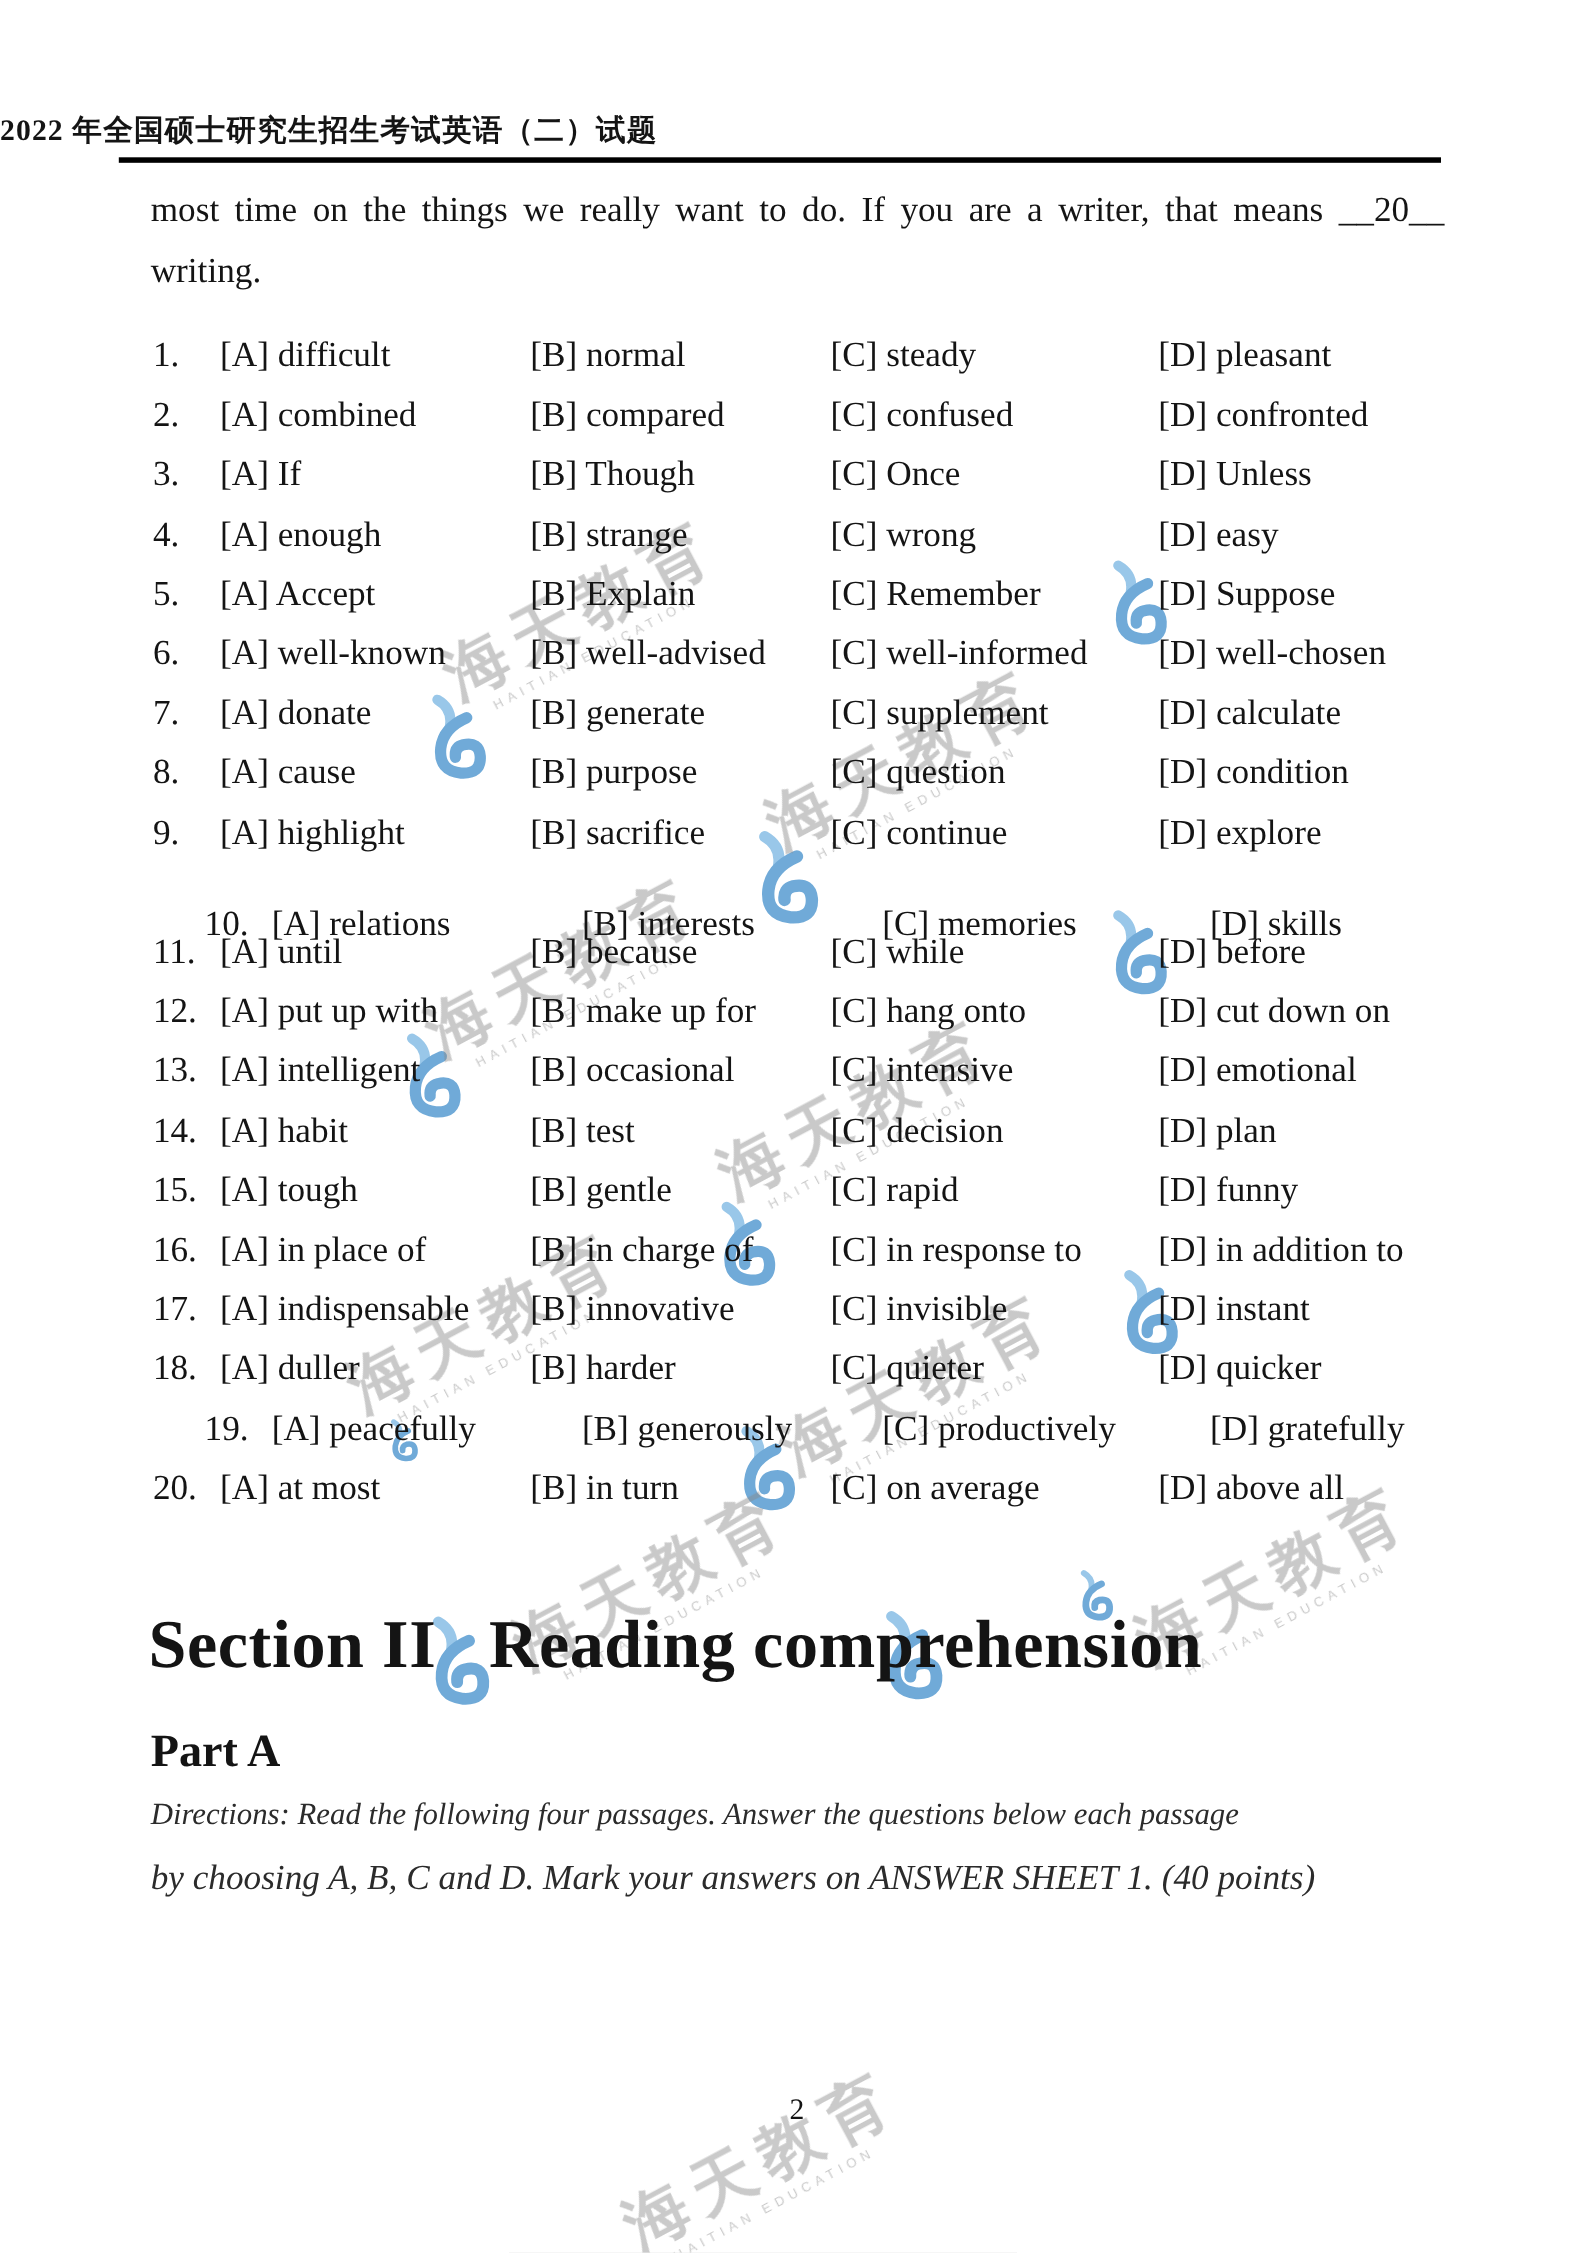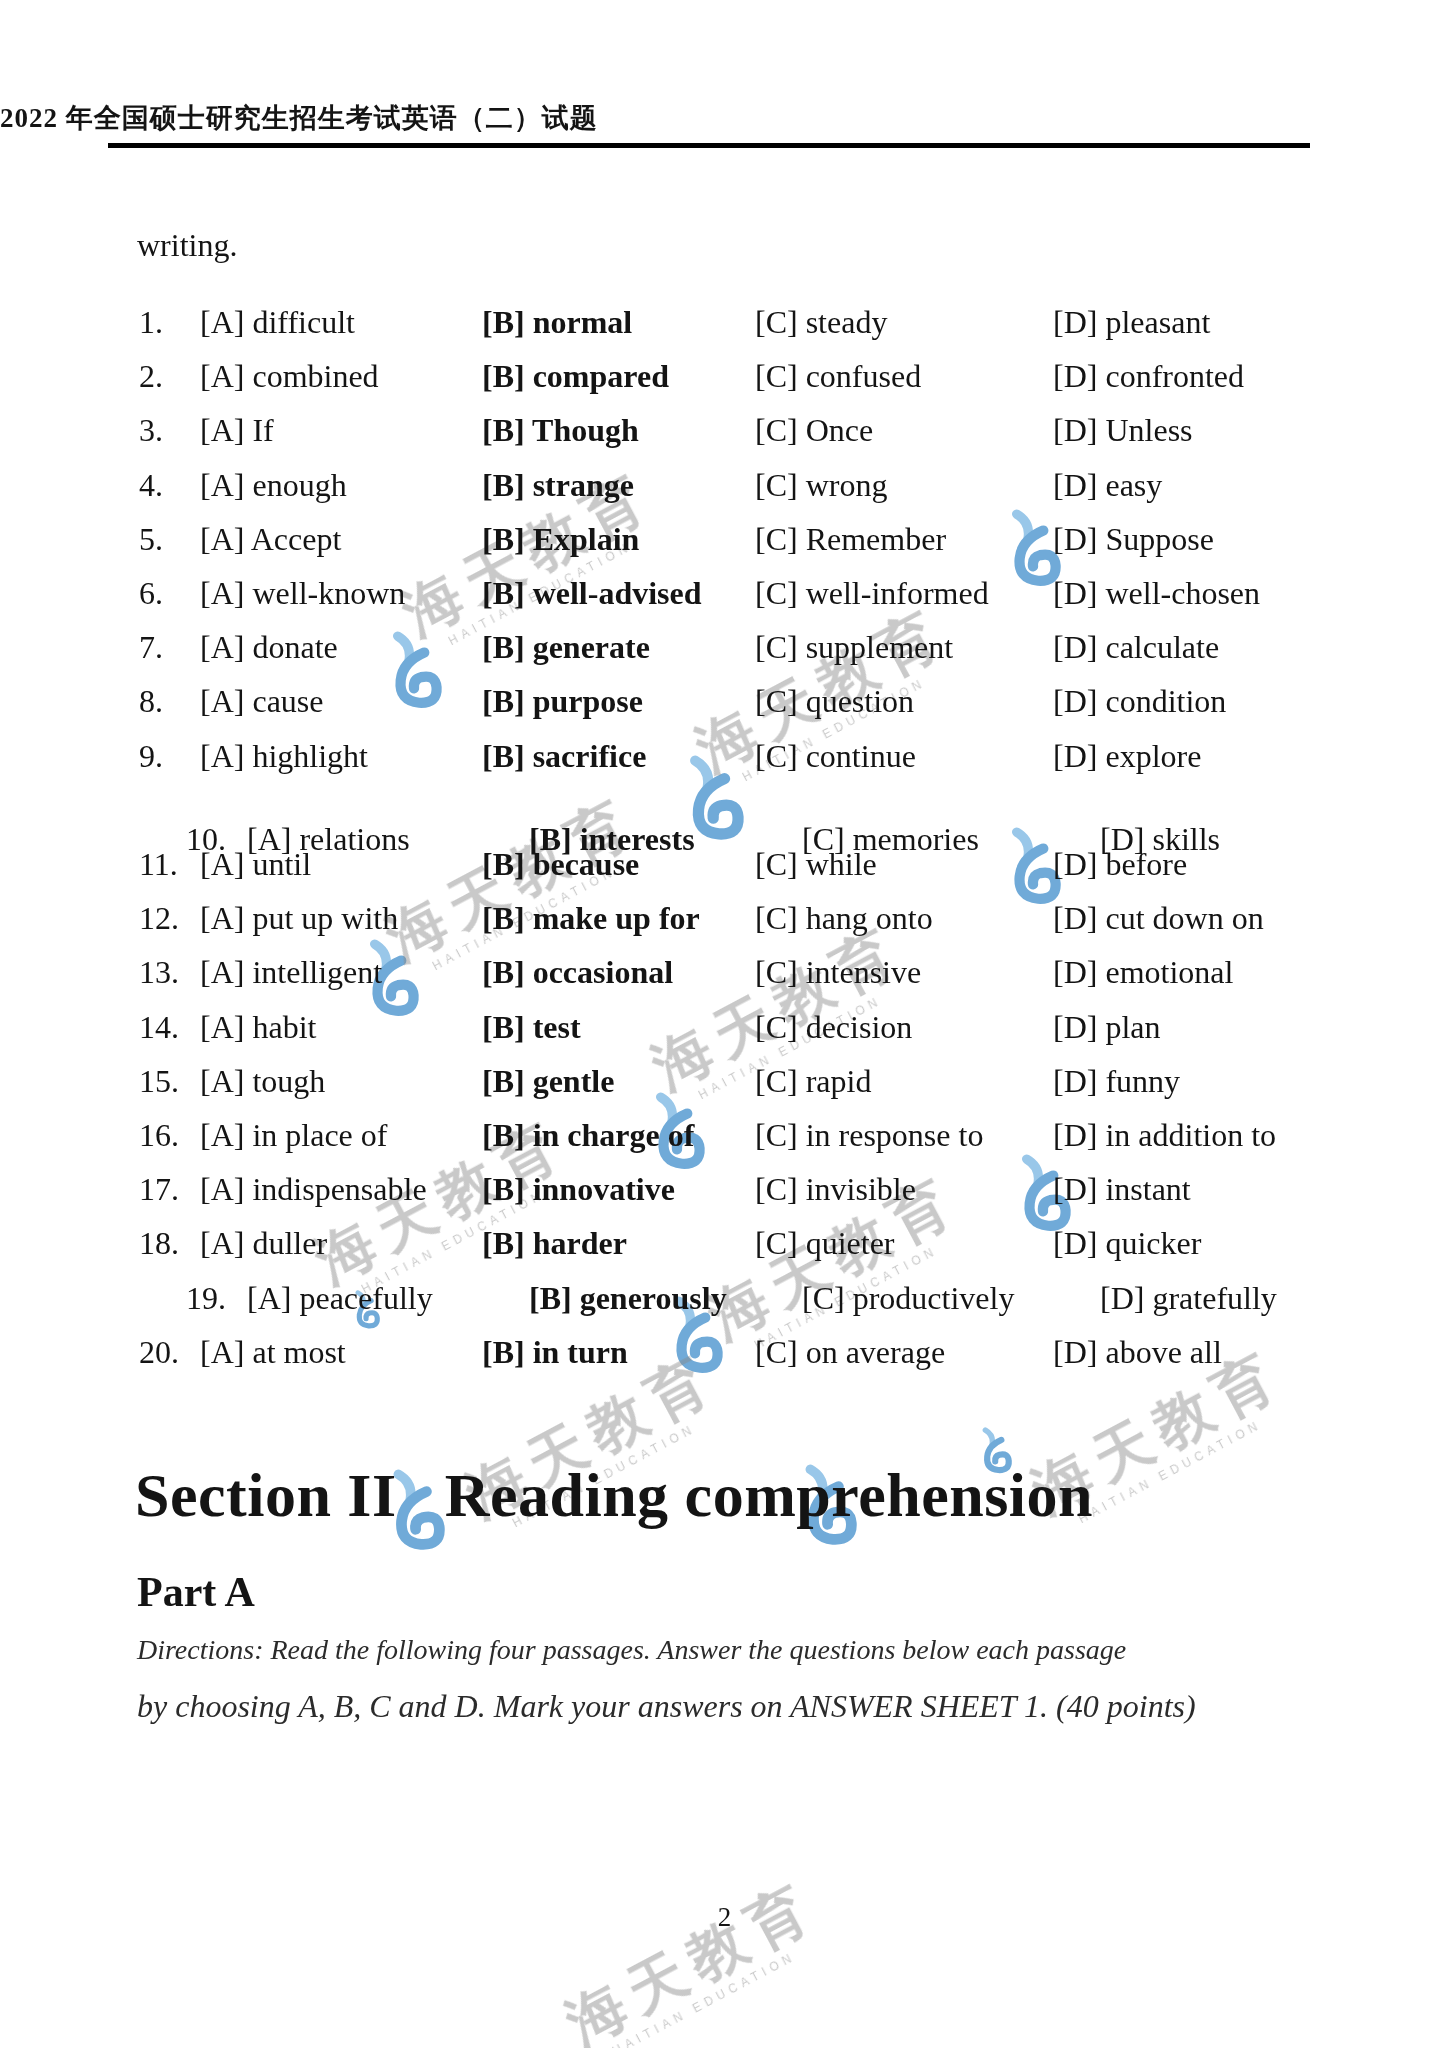--- a/index.html
+++ b/index.html
@@ -45,21 +45,21 @@
     white-space:nowrap;
   }
   .intro-line2{
     position:absolute;left:137px;top:227px;
     font-size:32px;
   }
   .q-row{position:absolute;left:0;width:100%;height:54px;font-size:32px;}
   .q-cell{position:absolute;top:0;white-space:nowrap;}
   .q-num{left:139px;}
   .q-a{left:200px;}
-  .q-b{left:482px;font-weight:bold;}
+  .q-b{left:482px;}
   .q-c{left:755px;}
   .q-d{left:1053px;}
   .sec-heading{
     position:absolute;left:135px;top:1460px;
     font-size:62px;font-weight:bold;
     white-space:pre;
     letter-spacing:.5px;
   }
   .part-heading{
     position:absolute;left:137px;top:1568px;
@@ -213,20 +213,21 @@
   <div class="wm-text" style="left: 560px; top: 1935px;">
     <div class="wm-cn">海天教育</div>
     <div class="wm-en">HAITIAN  EDUCATION</div>
   </div>
 </div>
 
   <div class="content">
     <div class="hdr-title">2022 年全国硕士研究生招生考试英语（二）试题</div>
     <div class="hdr-rule"></div>
 
+    <div class="intro-line1">most time on the things we really want to do. If you are a writer, that means __20__</div>
     <div class="intro-line2">writing.</div>
 
     <div id="questions">
   <div class="q-row" style="top: 304px;">
     <span class="q-cell q-num">1.</span>
     <span class="q-cell q-a">[A] difficult</span>
     <span class="q-cell q-b">[B] normal</span>
     <span class="q-cell q-c">[C] steady</span>
     <span class="q-cell q-d">[D] pleasant</span>
   </div>

